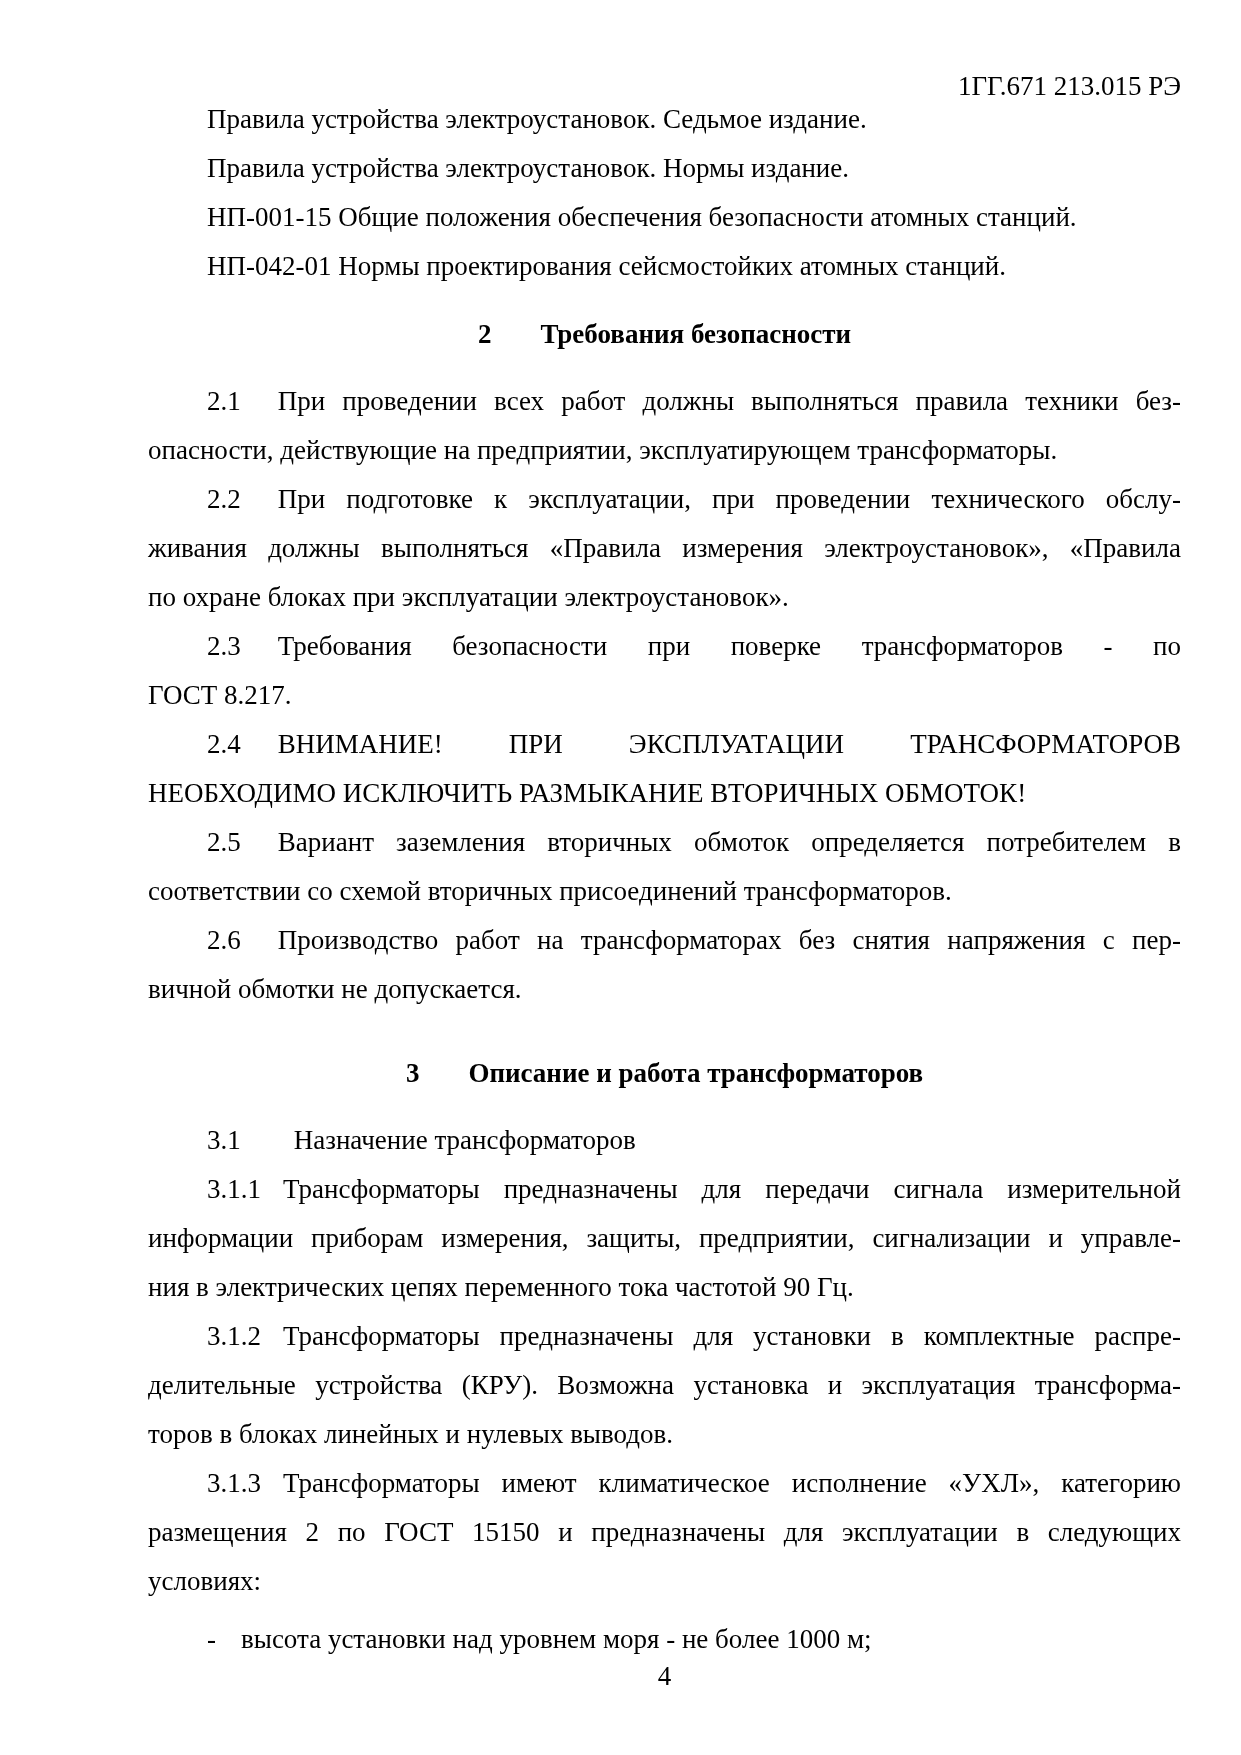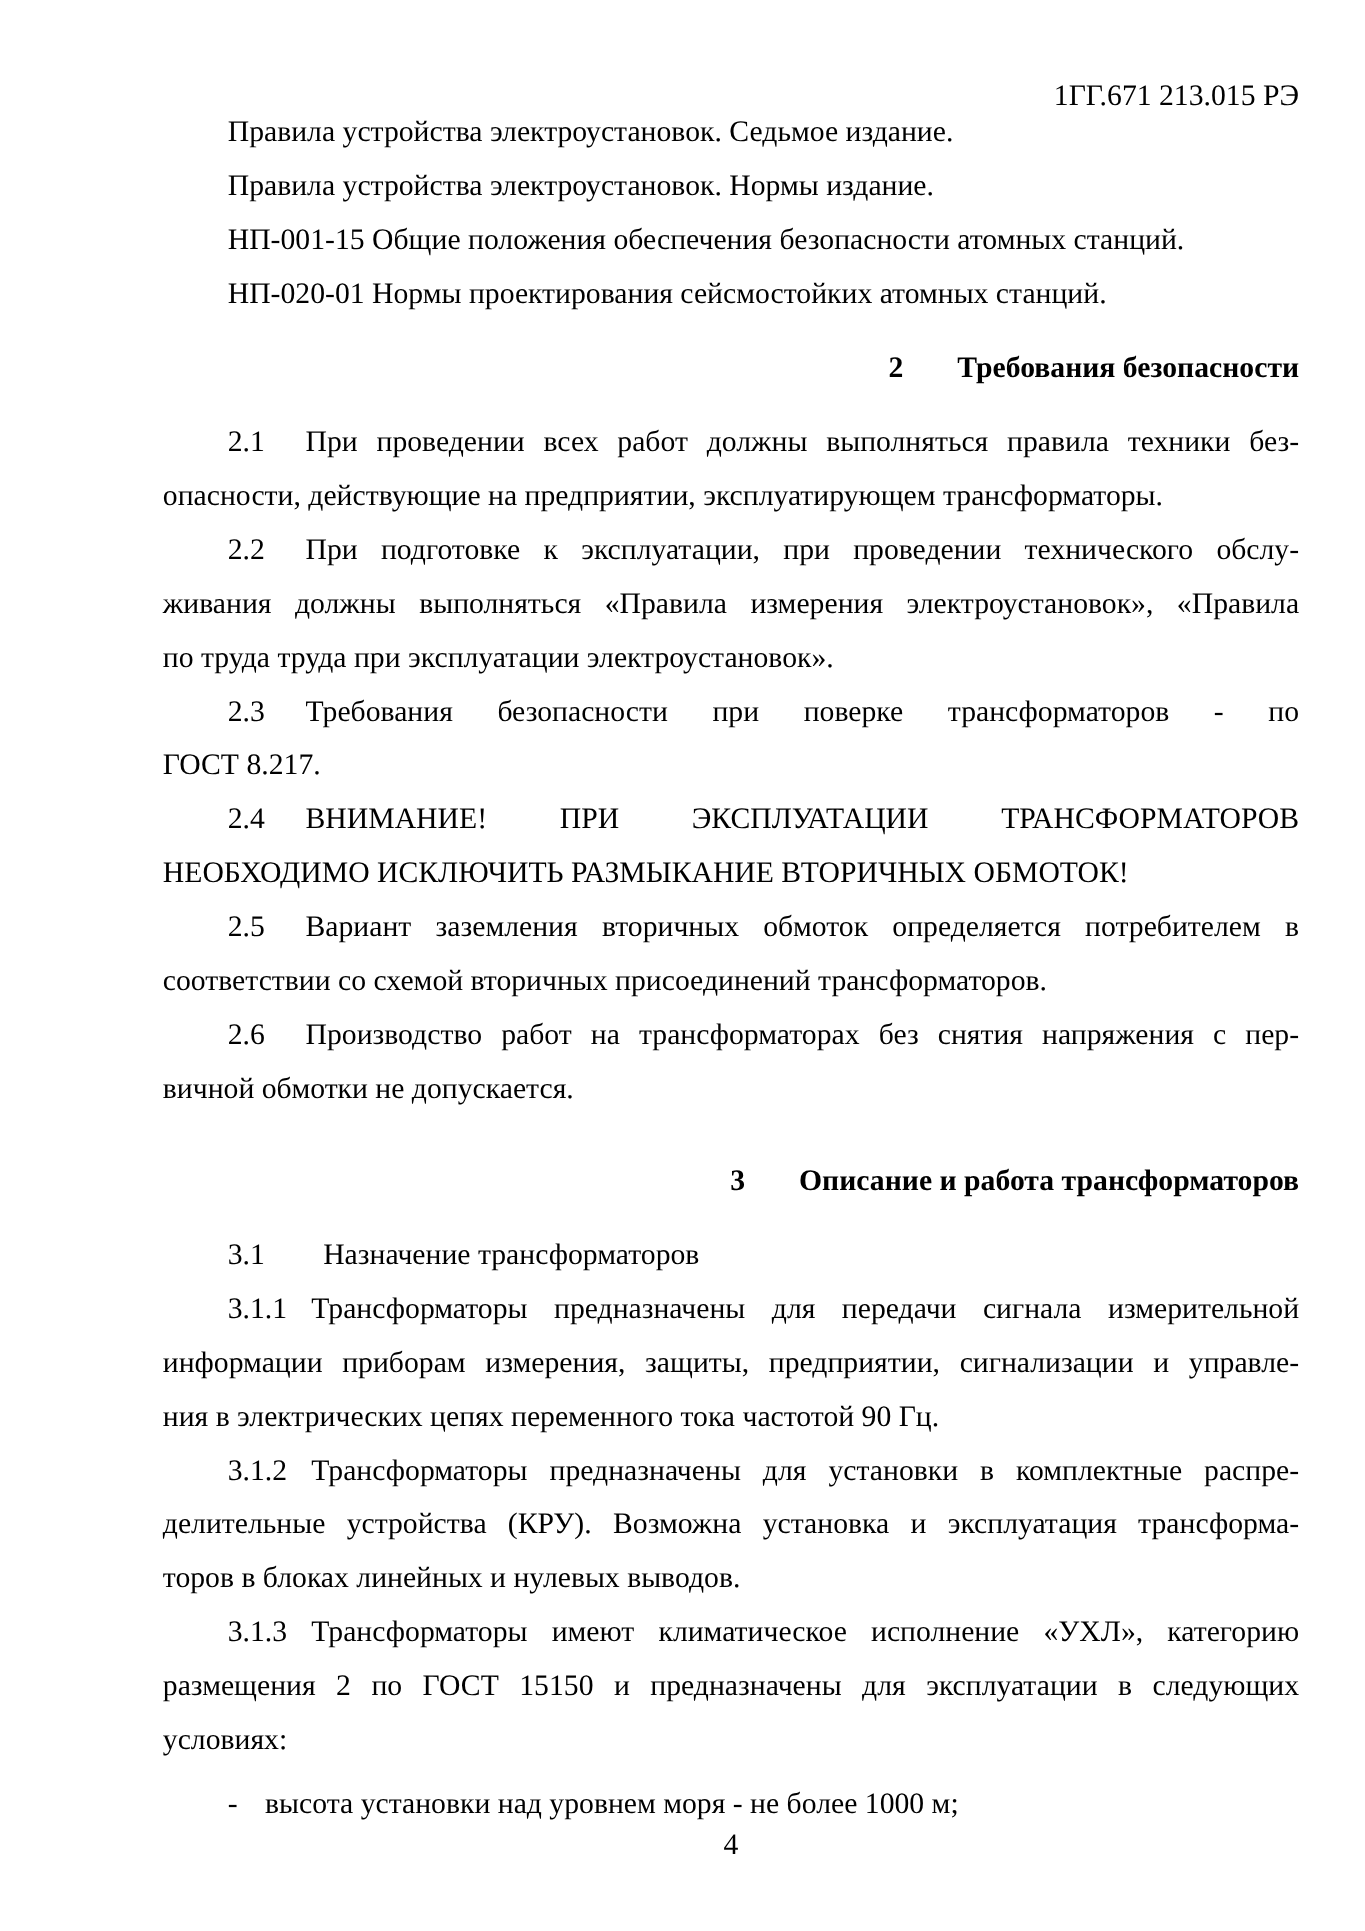--- a/index.html
+++ b/index.html
@@ -36,21 +36,21 @@
     line-height: 49px;
     white-space: normal;
   }
   .line.indent { padding-left: 59px; }
   .line.justify {
     text-align: justify;
     text-align-last: justify;
   }
   .heading .line {
     font-weight: bold;
-    text-align: right;
+    text-align: center;
   }
   .tab { display: inline-block; height: 1px; }
   .page-number {
     position: absolute;
     top: 1652px;
     left: 148px;
     width: 1033px;
     text-align: center;
     font-size: 27px;
     line-height: 49px;
@@ -60,33 +60,33 @@
 <body>
 
 <div class="page">
   <div class="doc-code">1ГГ.671 213.015 РЭ</div>
 
   <div class="body-col">
       <div class="block para">
         <div class="line indent">Правила устройства электроустановок. Седьмое издание.</div>
         <div class="line indent">Правила устройства электроустановок. Нормы издание.</div>
         <div class="line indent">НП-001-15 Общие положения обеспечения безопасности атомных станций.</div>
-        <div class="line indent">НП-020-01 Нормы проектирования сейсмостойких атомных станций.</div>
+        <div class="line indent">НП-042-01 Нормы проектирования сейсмостойких атомных станций.</div>
       </div>
       <div class="block heading" style="margin-top: 19px; margin-bottom: 18px;">
         <div class="line">2<span class="tab" style="width: 49px;"></span>Требования безопасности</div>
       </div>
       <div class="block para">
         <div class="line justify indent">2.1<span class="tab" style="width: 37px;"></span>При проведении всех работ должны выполняться правила техники без-</div>
         <div class="line">опасности, действующие на предприятии, эксплуатирующем трансформаторы.</div>
       </div>
       <div class="block para">
         <div class="line justify indent">2.2<span class="tab" style="width: 37px;"></span>При подготовке к эксплуатации, при проведении технического обслу-</div>
         <div class="line justify">живания должны выполняться «Правила измерения электроустановок», «Правила</div>
-        <div class="line">по труда труда при эксплуатации электроустановок».</div>
+        <div class="line">по охране блоках при эксплуатации электроустановок».</div>
       </div>
       <div class="block para">
         <div class="line justify indent">2.3<span class="tab" style="width: 37px;"></span>Требования безопасности при поверке трансформаторов - по</div>
         <div class="line">ГОСТ 8.217.</div>
       </div>
       <div class="block para">
         <div class="line justify indent">2.4<span class="tab" style="width: 37px;"></span>ВНИМАНИЕ! ПРИ ЭКСПЛУАТАЦИИ ТРАНСФОРМАТОРОВ</div>
         <div class="line">НЕОБХОДИМО ИСКЛЮЧИТЬ РАЗМЫКАНИЕ ВТОРИЧНЫХ ОБМОТОК!</div>
       </div>
       <div class="block para">

